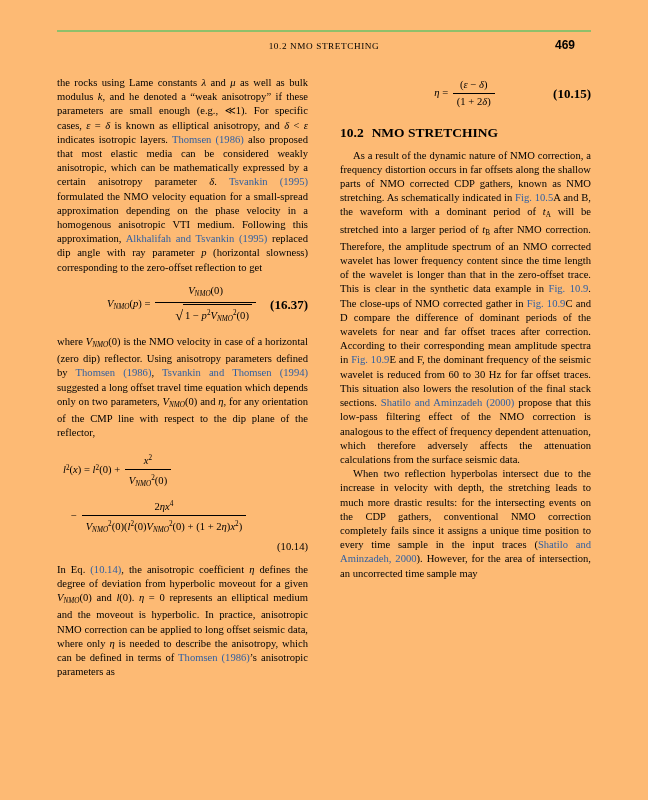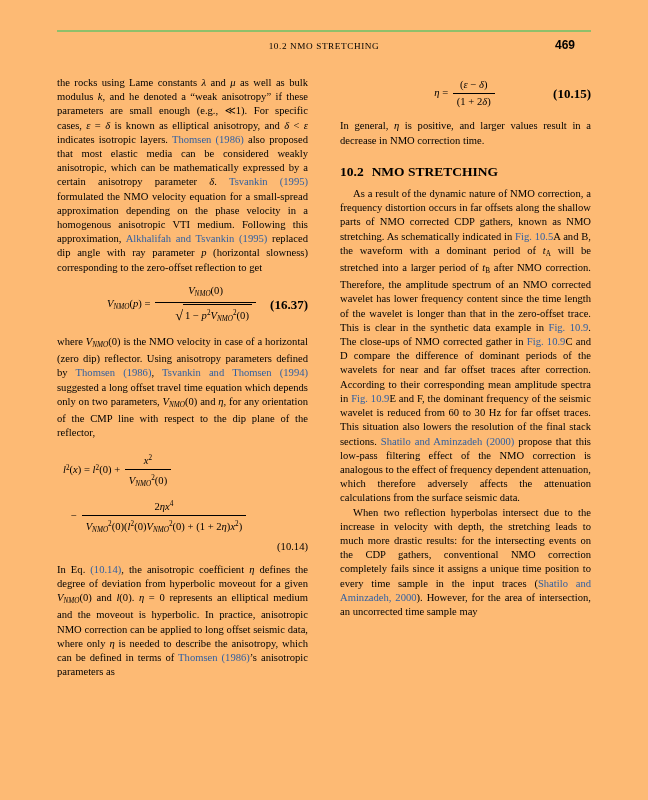--- a/index.html
+++ b/index.html
@@ -218,21 +218,20 @@
 
       <div class="eq-block" style="margin-top:2px;">
         <div class="eq-center" style="padding-right:34px;">
           <span class="eq-body">
             <span class="it">η</span>&nbsp;=&nbsp;<span class="frac"><span class="num">(<span class="it">ε</span> − <span class="it">δ</span>)</span><span class="den">(1 + 2<span class="it">δ</span>)</span></span>
           </span>
         </div>
         <span class="eq-num">(10.15)</span>
       </div>
 
-      <p style="margin-top:10px;"><span>In general, </span><span class="it">η</span><span> is positive, and larger values result in a decrease in NMO correction time.</span></p>
 
       <div class="section-head"><span class="secnum">10.2</span><span>NMO STRETCHING</span></div>
 
       <p class="indent"><span>As a result of the dynamic nature of NMO correction, a frequency distortion occurs in far offsets along the shallow parts of NMO corrected CDP gathers, known as NMO stretching. As schematically indicated in </span><span class="link">Fig. 10.5</span><span>A and B, the waveform with a dominant period of </span><span class="it">t</span><span class="subn">A</span><span> will be stretched into a larger period of </span><span class="it">t</span><span class="subn">B</span><span> after NMO correction. Therefore, the amplitude spectrum of an NMO corrected wavelet has lower frequency content since the time length of the wavelet is longer than that in the zero-offset trace. This is clear in the synthetic data example in </span><span class="link">Fig. 10.9</span><span>. The close-ups of NMO corrected gather in </span><span class="link">Fig. 10.9</span><span>C and D compare the difference of dominant periods of the wavelets for near and far offset traces after correction. According to their corresponding mean amplitude spectra in </span><span class="link">Fig. 10.9</span><span>E and F, the dominant frequency of the seismic wavelet is reduced from 60 to 30 Hz for far offset traces. This situation also lowers the resolution of the final stack sections. </span><span class="link">Shatilo and Aminzadeh (2000)</span><span> propose that this low-pass filtering effect of the NMO correction is analogous to the effect of frequency dependent attenuation, which therefore adversely affects the attenuation calculations from the surface seismic data.</span></p>
 
       <p class="indent"><span>When two reflection hyperbolas intersect due to the increase in velocity with depth, the stretching leads to much more drastic results: for the intersecting events on the CDP gathers, conventional NMO correction completely fails since it assigns a unique time position to every time sample in the input traces (</span><span class="link">Shatilo and Aminzadeh, 2000</span><span>). However, for the area of intersection, an uncorrected time sample may</span></p>
 
     </div>
 
   </div>

